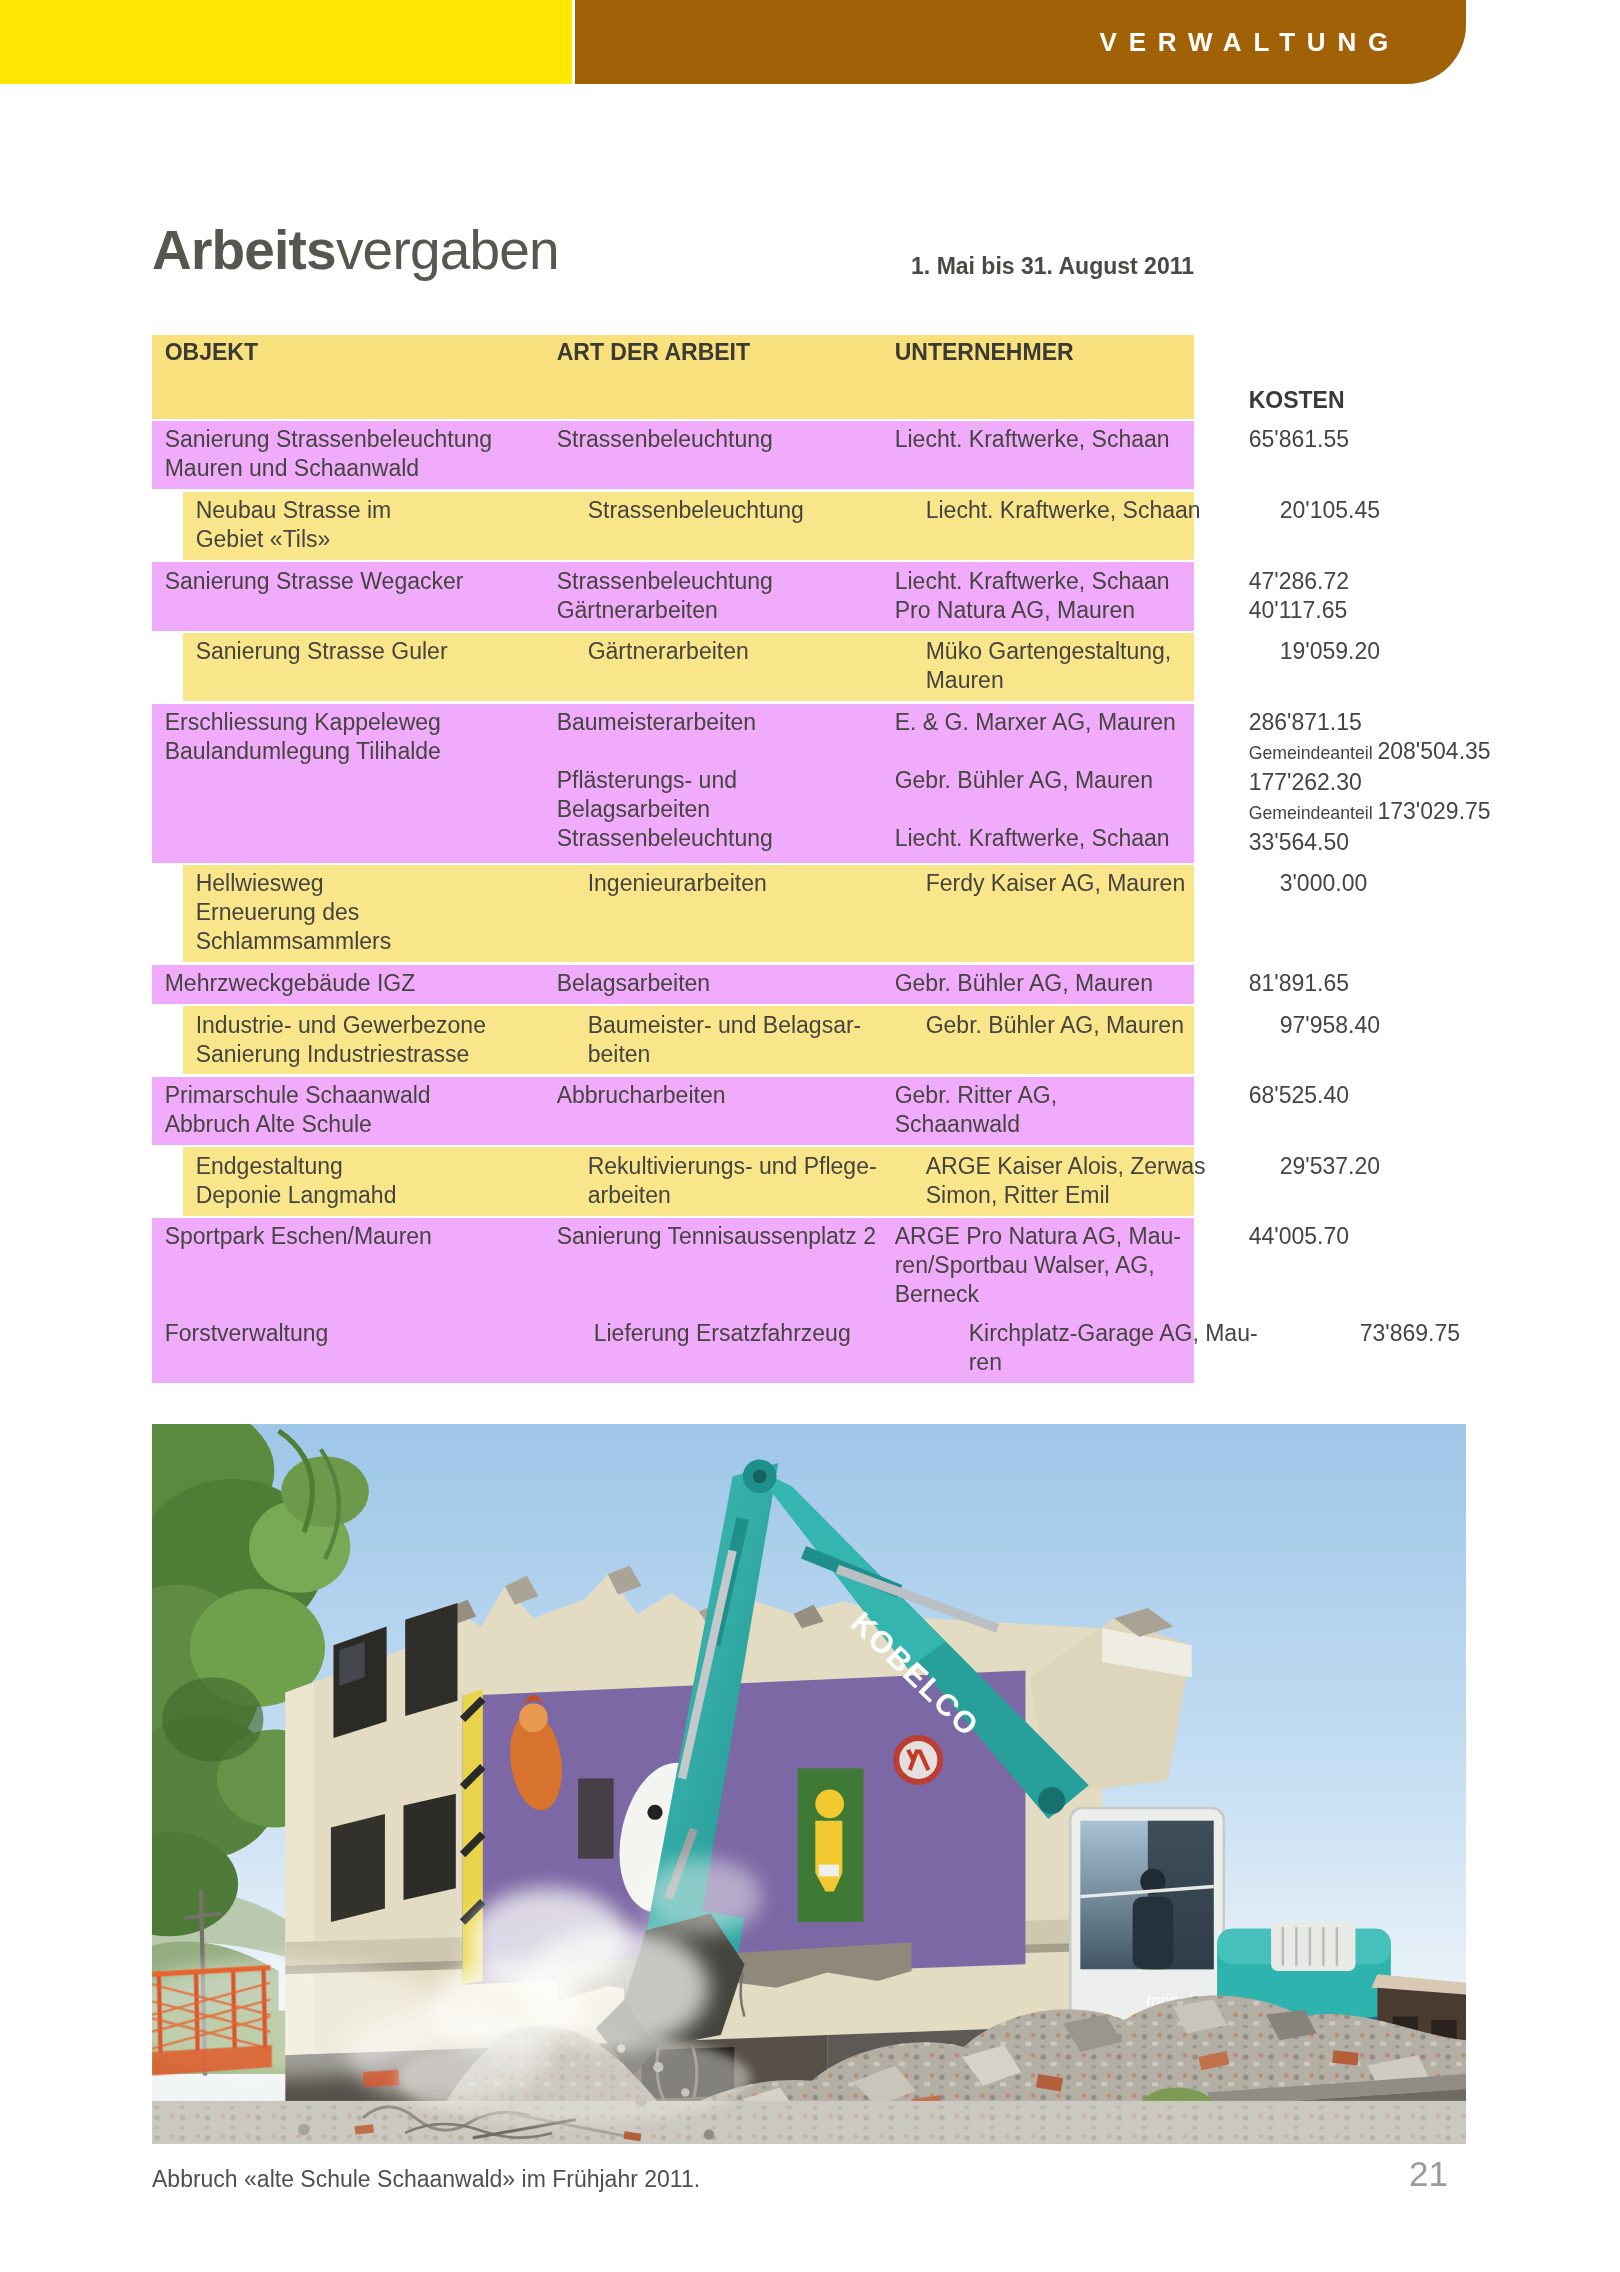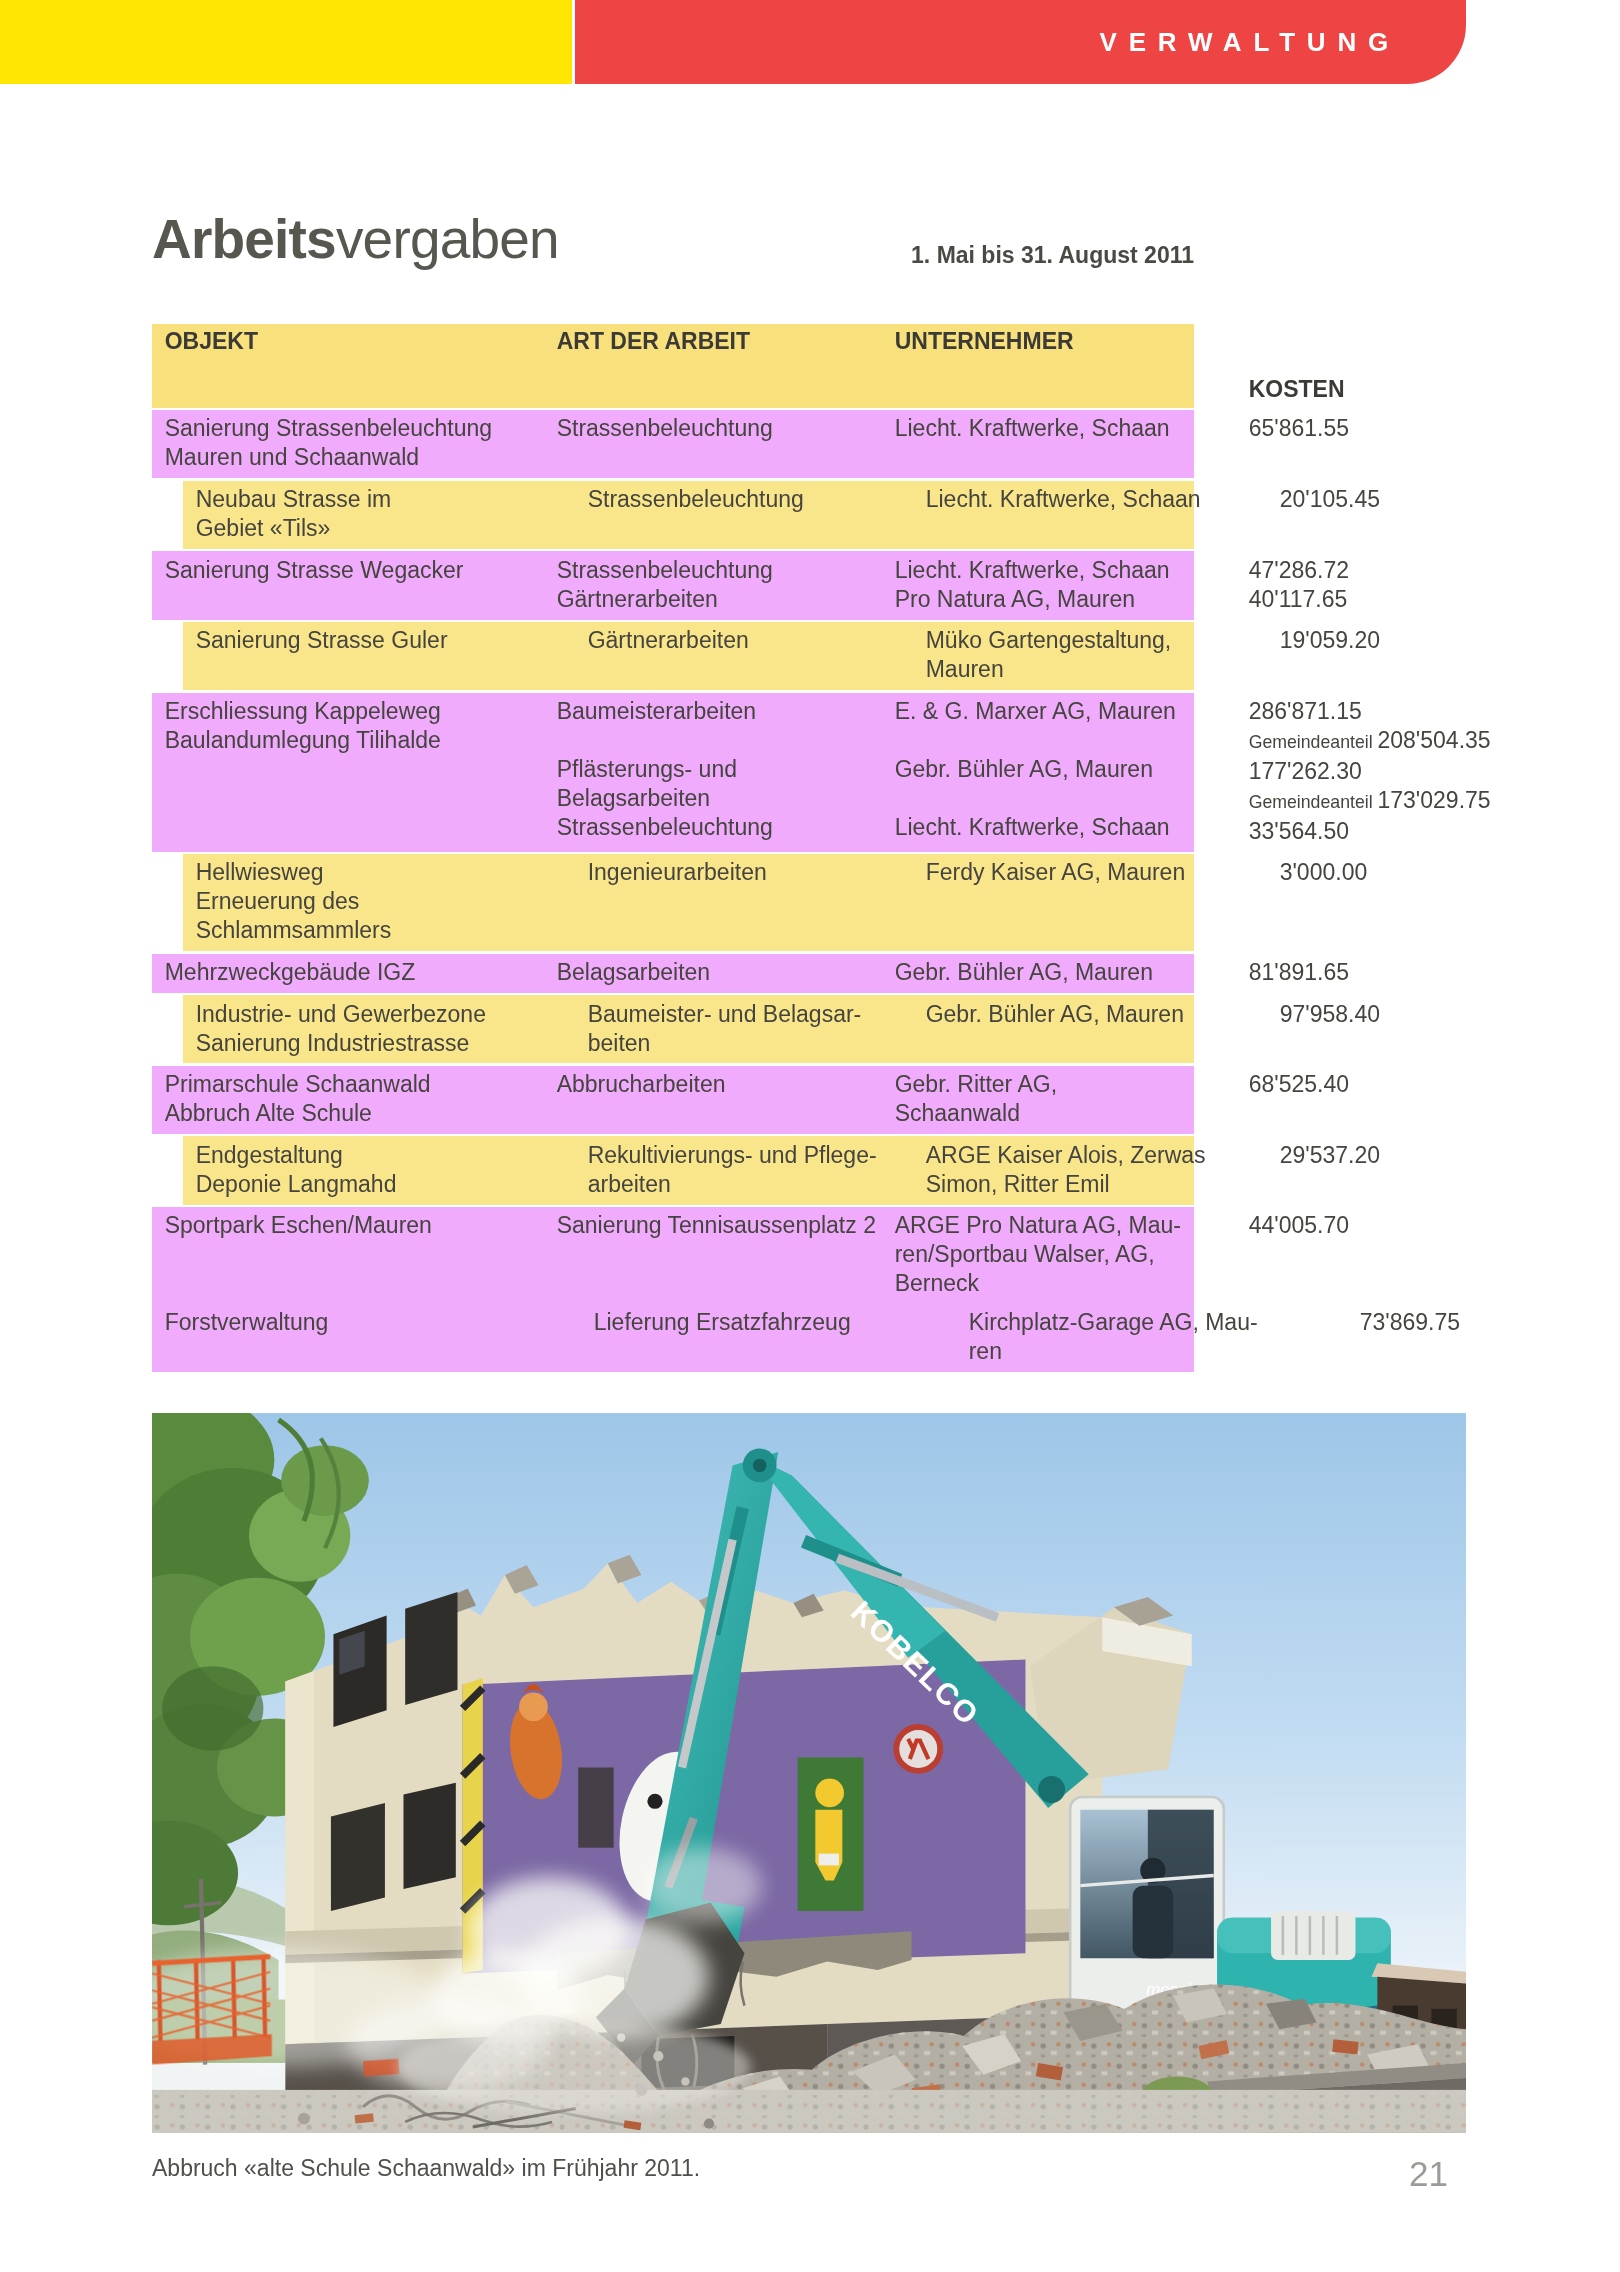--- a/index.html
+++ b/index.html
@@ -1,26 +1,26 @@
 <!DOCTYPE html>
 <html style="font-size:13.5px"><head>
 <meta charset="utf-8">
 <style>
   html,body{margin:0;padding:0;background:#ffffff;}
   body{font-family:"Liberation Sans","DejaVu Sans",sans-serif;}
   .page{position:relative;width:1620px;height:2273px;background:#ffffff;overflow:hidden;}
 
   
   .accent-yellow{position:absolute;left:0;top:0;width:572px;height:84px;background:#FFE603;}
-  .section-tab{position:absolute;left:575px;top:0;width:891px;height:84px;background:#ef4444;
+  .section-tab{position:absolute;left:575px;top:0;width:891px;height:84px;background:#a16207;
     border-radius:0 0 59px 0;display:flex;align-items:center;justify-content:flex-end;
     padding-right:66px;box-sizing:border-box;}
   .section-label{color:#ffffff;font-weight:700;font-size:26px;letter-spacing:11.8px;white-space:nowrap;}
 
-  .content{position:absolute;left:152px;top:5px;width:1042px;}
+  .content{position:absolute;left:152px;top:16px;width:1042px;}
 
   .title-row{position:relative;margin-top:201px;height:71px;}
   .title-row h1{margin:0;font-size:55px;line-height:66px;color:#57564F;font-weight:400;letter-spacing:-0.8px;}
   .title-row h1 .bold{font-weight:700;}
   .date-range{position:absolute;right:0;bottom:8.4px;font-size:23px;font-weight:700;color:#4A4943;}
 
   
   .vtable{margin-top:47px;font-size:23px;color:#45443E;}
   .thead{background:#F8E17C;display:grid;grid-template-columns:392px 338px 354px 1fr;
     padding:3.4px 0 3.4px 12.7px;font-weight:700;color:#3B3A34;line-height:29px;}

